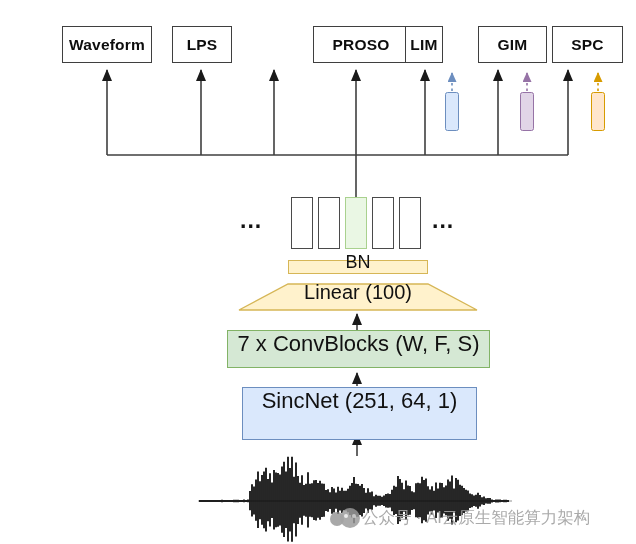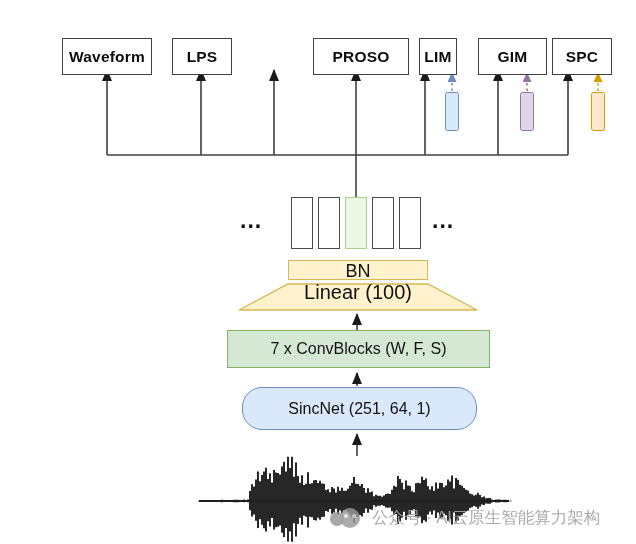--- a/index.html
+++ b/index.html
@@ -27,59 +27,59 @@
   .wavebase{stroke:#909090;stroke-width:1;}
   .mk-black{fill:#1a1a1a;}
   .mk-blue{fill:var(--blue-border);}
   .mk-purple{fill:var(--purple-border);}
   .mk-orange{fill:var(--orange-border);}
 
   .worker-box{
     position:absolute;top:26px;height:37px;box-sizing:border-box;
     background:#fff;border:1.7px solid var(--box-border);
     display:flex;align-items:center;justify-content:center;
-    font-weight:bold;font-size:15.5px;color:#0d0d0d;letter-spacing:.2px;margin-top:12px;
+    font-weight:bold;font-size:15.5px;color:#0d0d0d;letter-spacing:.2px;
   }
   .worker-block{
     position:absolute;top:92px;width:14px;height:39px;box-sizing:border-box;
     border-radius:2.5px;border:1.6px solid;
   }
   .worker-block.blue{left:445px;background:var(--blue-fill);border-color:var(--blue-border);}
   .worker-block.purple{left:520px;background:var(--purple-fill);border-color:var(--purple-border);}
   .worker-block.orange{left:591px;background:var(--orange-fill);border-color:var(--orange-border);}
 
   .emb-cell{
     position:absolute;top:197px;width:22px;height:52px;box-sizing:border-box;
     background:#fff;border:1.7px solid #4a4a4a;
   }
   .emb-cell.current{background:var(--lightgreen-fill);border-color:var(--lightgreen-border);}
   .ellipsis{
     position:absolute;top:207px;font-weight:bold;font-size:23px;color:#111;
     letter-spacing:1px;
   }
   .bn-box{
-    position:absolute;left:288px;top:260px;width:140px;height:20px;box-sizing:border-box;
+    position:absolute;left:288px;top:260px;width:140px;height:14px;box-sizing:border-box;
     background:var(--yellow-fill);border:1.4px solid var(--yellow-border);
-    display:flex;align-items:flex-start;justify-content:center;
+    display:flex;align-items:flex-end;justify-content:center;
     font-size:18px;color:#111;
   }
   .linear-label{
     position:absolute;left:258px;top:284px;width:200px;height:16px;
     display:flex;align-items:center;justify-content:center;
     font-size:20px;color:#111;
   }
   .stack-box{
-    position:absolute;box-sizing:border-box;display:flex;align-items:center;justify-content:center;
-    font-size:16px;color:#111;border:1.4px solid;
+    position:absolute;box-sizing:border-box;display:flex;justify-content:center;
+    font-size:22px;color:#111;border:1.4px solid;
   }
   .stack-box.conv{left:227px;top:330px;width:263px;height:38px;background:var(--green-fill);border-color:var(--green-border);}
-  .stack-box.sinc{left:242px;top:387px;width:235px;height:43px;background:var(--blue-fill);border-color:var(--blue-border);border-radius:20px;}
+  .stack-box.sinc{left:242px;top:387px;width:235px;height:53px;background:var(--blue-fill);border-color:var(--blue-border);}
 
   .watermark{
-    position:absolute;left:330px;top:505px;display:flex;align-items:center;gap:10px;
+    position:absolute;left:330px;top:505px;display:flex;align-items:center;gap:0;
     color:var(--watermark);font-size:16.5px;white-space:nowrap;opacity:.92;
   }
   .wm-icons{position:relative;width:32px;height:26px;}
   .wm-c1{position:absolute;left:0;top:7px;width:14px;height:14px;border-radius:50%;background:#8f8f8f;opacity:.85;}
   .wm-c2{position:absolute;left:10px;top:3px;width:20px;height:20px;border-radius:50%;background:#9b9b9b;opacity:.9;}
   .wm-c2:after{content:"";position:absolute;left:4px;top:6px;width:4px;height:4px;border-radius:50%;background:#e6e6e6;box-shadow:8px 0 0 #e6e6e6;}
 </style>
 </head>
 <body>
 
@@ -285,27 +285,27 @@
 
   <div class="worker-box" style="left:62px;width:90px;">
       <span>Waveform</span>
     </div>
   <div class="worker-box" style="left:172px;width:60px;justify-content:center;">
       <span>LPS</span>
     </div>
   <div class="worker-box" style="left:313px;width:96px;">
       <span>PROSO</span>
     </div>
-  <div class="worker-box" style="left:419px;width:38px;">
+  <div class="worker-box" style="left:405px;width:38px;">
       <span>LIM</span>
     </div>
   <div class="worker-box" style="left:478px;width:69px;">
       <span>GIM</span>
     </div>
-  <div class="worker-box" style="left:552px;width:60px;text-align:center;">
+  <div class="worker-box" style="left:552px;width:71px;text-align:center;">
       <span>SPC</span>
     </div>
 
   <div class="worker-block blue"></div>
   <div class="worker-block purple"></div>
   <div class="worker-block orange"></div>
 
   <div class="ellipsis" style="left:240px;">...</div>
   <div class="emb-cell" style="left:291px;"></div>
   <div class="emb-cell" style="left:318px;"></div>

